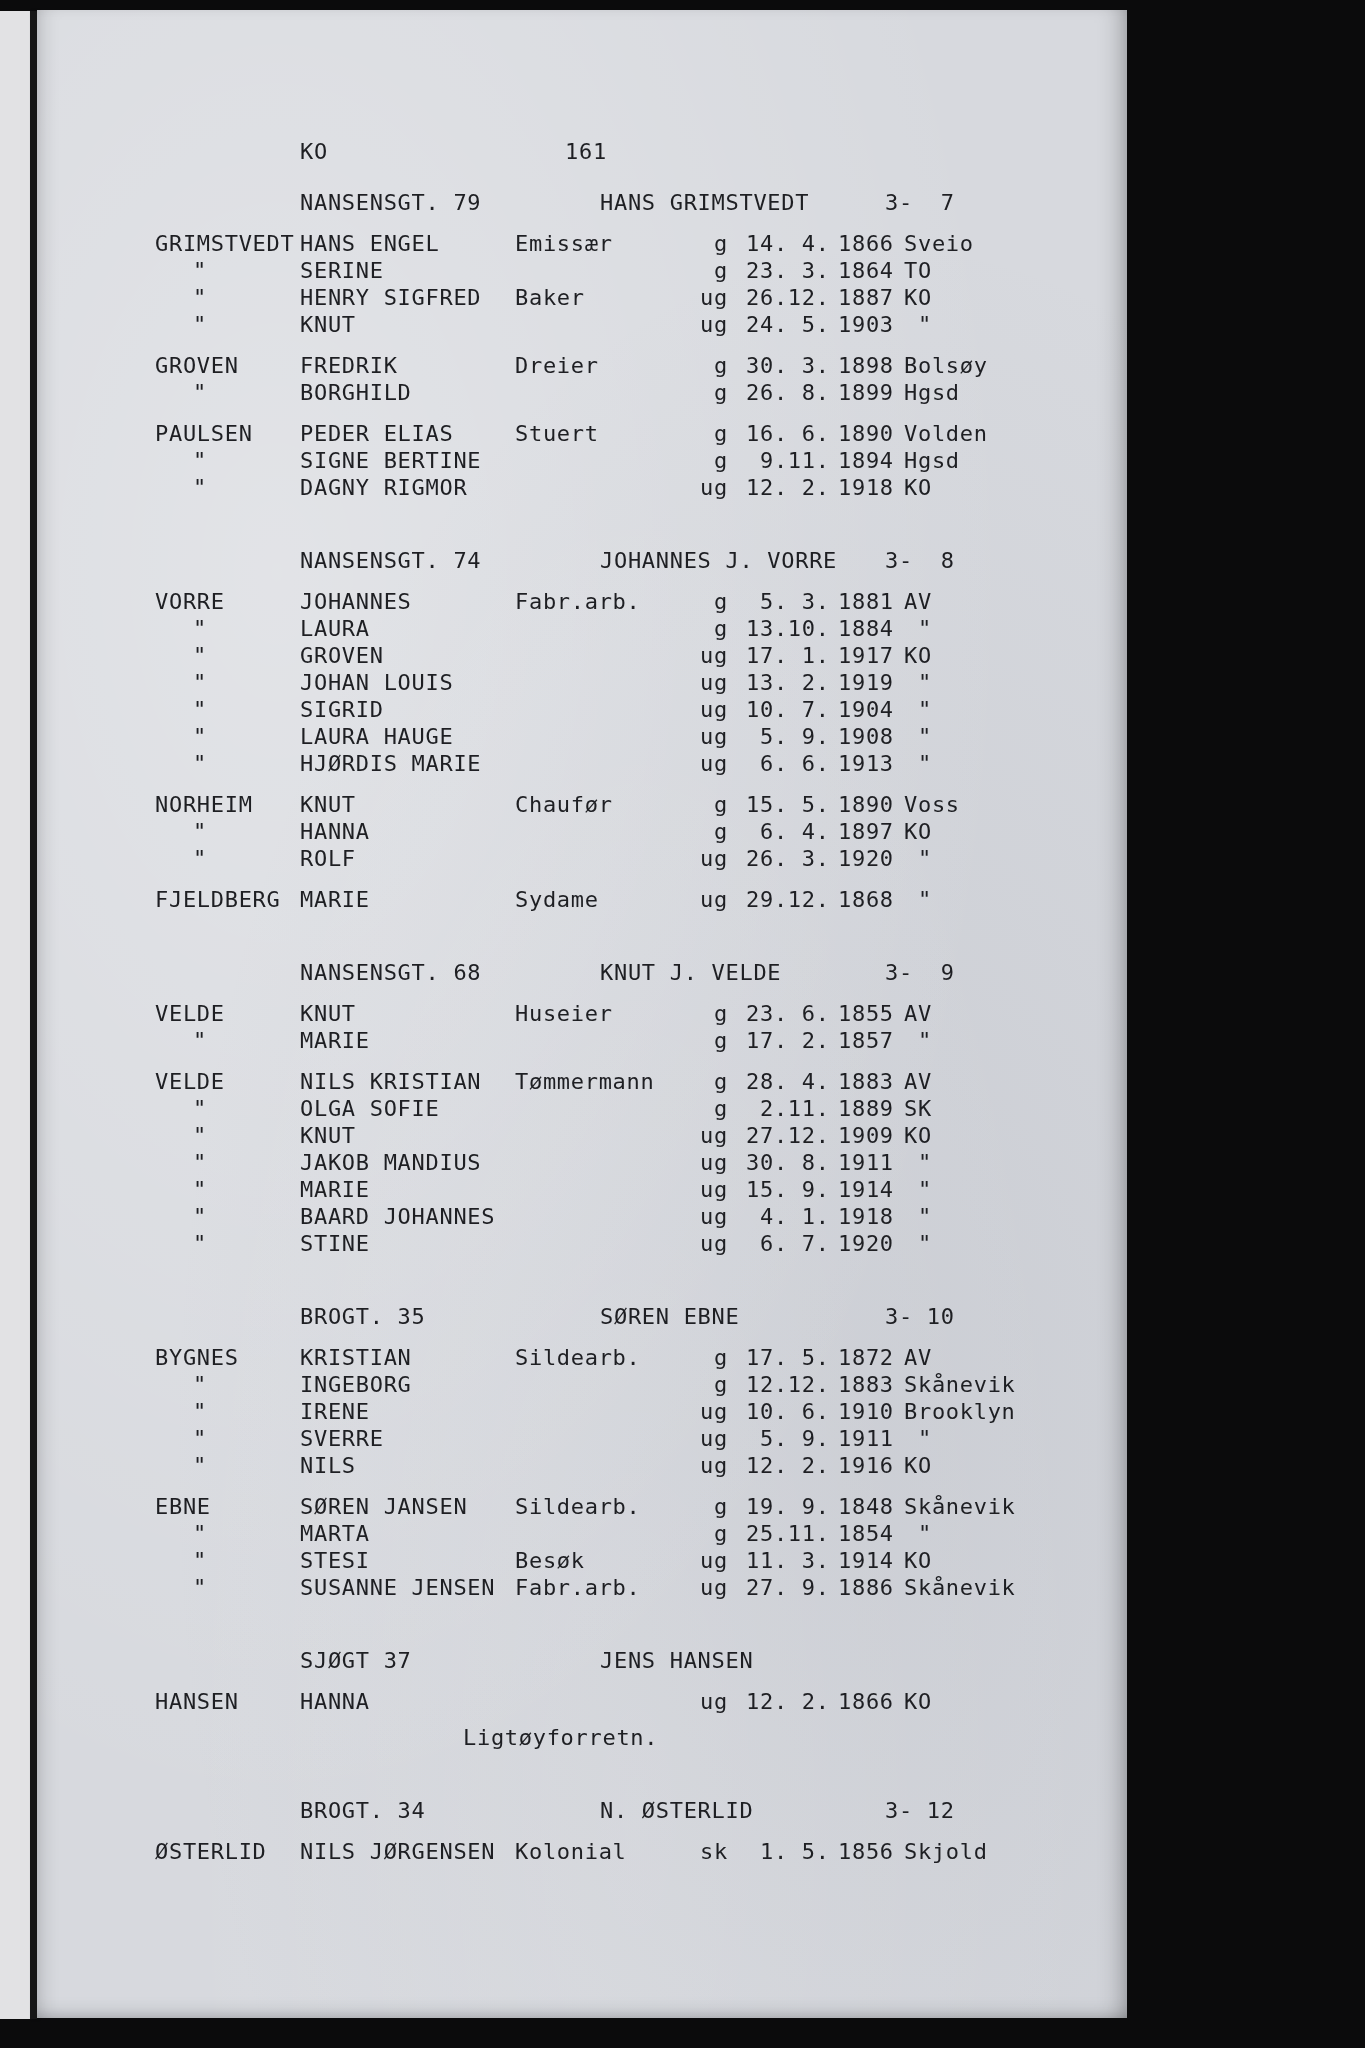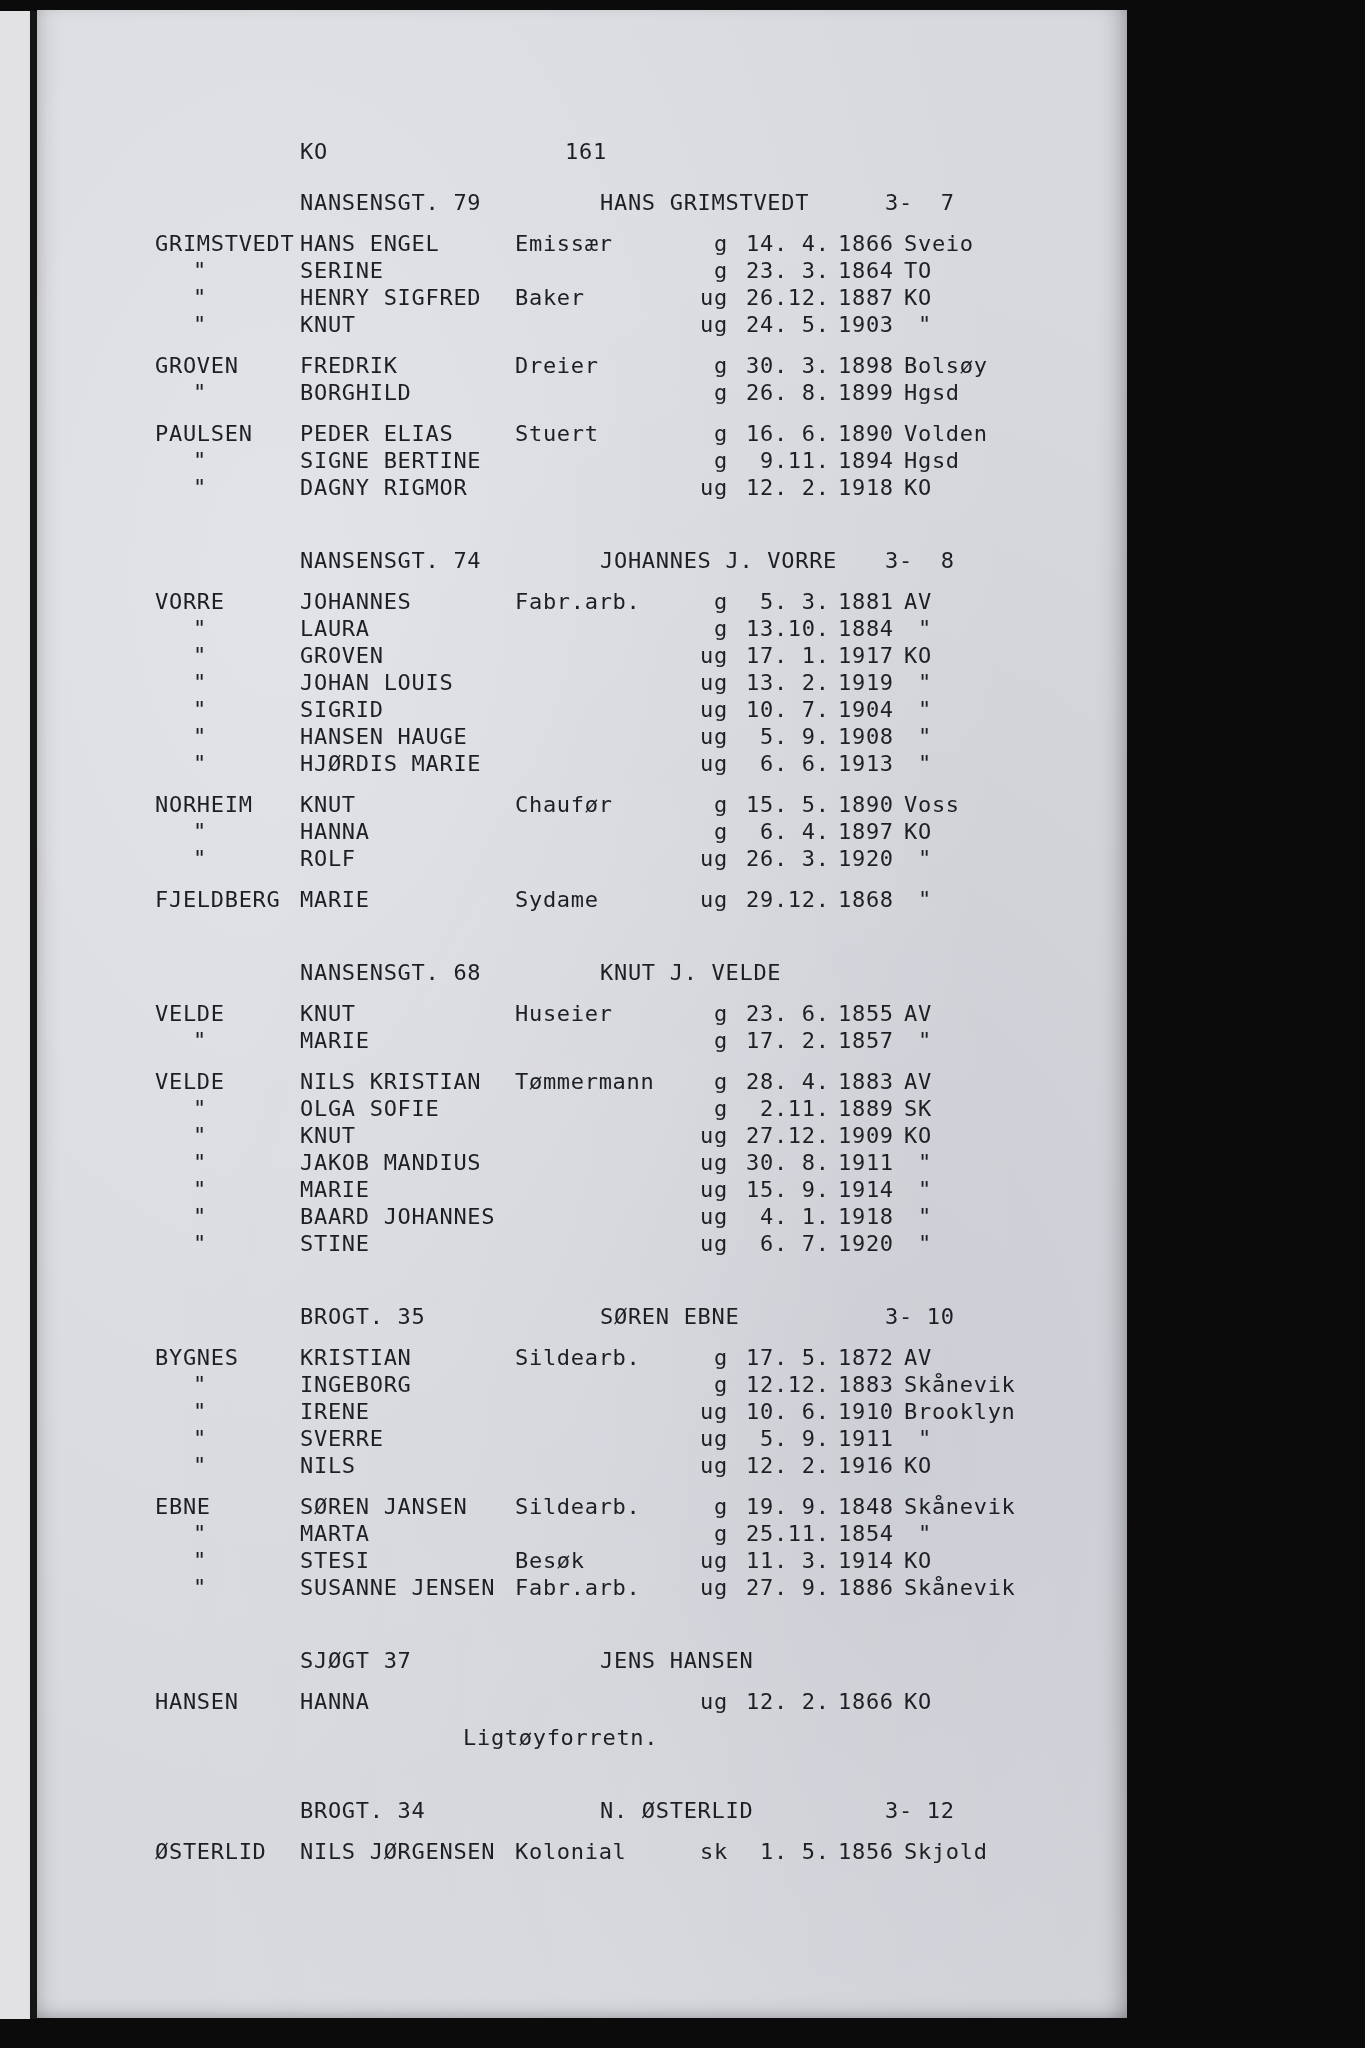--- a/index.html
+++ b/index.html
@@ -65,34 +65,34 @@
           </div>
         </div>
         <div class="section">
           <div class="sec-header"><span></span><span>NANSENSGT. 74</span><span>JOHANNES J. VORRE</span><span>3-  8</span></div>
           <div class="group">
             <div class="row"><span>VORRE</span><span>JOHANNES</span><span>Fabr.arb.</span><span class="st">g</span><span class="date"> 5. 3.</span><span class="year">1881</span><span>AV</span></div>
             <div class="row"><span class="ditto-s">"</span><span>LAURA</span><span></span><span class="st">g</span><span class="date">13.10.</span><span class="year">1884</span><span class="ditto-p">"</span></div>
             <div class="row"><span class="ditto-s">"</span><span>GROVEN</span><span></span><span class="st">ug</span><span class="date">17. 1.</span><span class="year">1917</span><span>KO</span></div>
             <div class="row"><span class="ditto-s">"</span><span>JOHAN LOUIS</span><span></span><span class="st">ug</span><span class="date">13. 2.</span><span class="year">1919</span><span class="ditto-p">"</span></div>
             <div class="row"><span class="ditto-s">"</span><span>SIGRID</span><span></span><span class="st">ug</span><span class="date">10. 7.</span><span class="year">1904</span><span class="ditto-p">"</span></div>
-            <div class="row"><span class="ditto-s">"</span><span>HANSEN HAUGE</span><span></span><span class="st">ug</span><span class="date"> 5. 9.</span><span class="year">1908</span><span class="ditto-p">"</span></div>
+            <div class="row"><span class="ditto-s">"</span><span>LAURA HAUGE</span><span></span><span class="st">ug</span><span class="date"> 5. 9.</span><span class="year">1908</span><span class="ditto-p">"</span></div>
             <div class="row"><span class="ditto-s">"</span><span>HJØRDIS MARIE</span><span></span><span class="st">ug</span><span class="date"> 6. 6.</span><span class="year">1913</span><span class="ditto-p">"</span></div>
           </div>
           <div class="group">
             <div class="row"><span>NORHEIM</span><span>KNUT</span><span>Chaufør</span><span class="st">g</span><span class="date">15. 5.</span><span class="year">1890</span><span>Voss</span></div>
             <div class="row"><span class="ditto-s">"</span><span>HANNA</span><span></span><span class="st">g</span><span class="date"> 6. 4.</span><span class="year">1897</span><span>KO</span></div>
             <div class="row"><span class="ditto-s">"</span><span>ROLF</span><span></span><span class="st">ug</span><span class="date">26. 3.</span><span class="year">1920</span><span class="ditto-p">"</span></div>
           </div>
           <div class="group">
             <div class="row"><span>FJELDBERG</span><span>MARIE</span><span>Sydame</span><span class="st">ug</span><span class="date">29.12.</span><span class="year">1868</span><span class="ditto-p">"</span></div>
           </div>
         </div>
         <div class="section">
-          <div class="sec-header"><span></span><span>NANSENSGT. 68</span><span>KNUT J. VELDE</span></div>
+          <div class="sec-header"><span></span><span>NANSENSGT. 68</span><span>KNUT J. VELDE</span><span>3-  9</span></div>
           <div class="group">
             <div class="row"><span>VELDE</span><span>KNUT</span><span>Huseier</span><span class="st">g</span><span class="date">23. 6.</span><span class="year">1855</span><span>AV</span></div>
             <div class="row"><span class="ditto-s">"</span><span>MARIE</span><span></span><span class="st">g</span><span class="date">17. 2.</span><span class="year">1857</span><span class="ditto-p">"</span></div>
           </div>
           <div class="group">
             <div class="row"><span>VELDE</span><span>NILS KRISTIAN</span><span>Tømmermann</span><span class="st">g</span><span class="date">28. 4.</span><span class="year">1883</span><span>AV</span></div>
             <div class="row"><span class="ditto-s">"</span><span>OLGA SOFIE</span><span></span><span class="st">g</span><span class="date"> 2.11.</span><span class="year">1889</span><span>SK</span></div>
             <div class="row"><span class="ditto-s">"</span><span>KNUT</span><span></span><span class="st">ug</span><span class="date">27.12.</span><span class="year">1909</span><span>KO</span></div>
             <div class="row"><span class="ditto-s">"</span><span>JAKOB MANDIUS</span><span></span><span class="st">ug</span><span class="date">30. 8.</span><span class="year">1911</span><span class="ditto-p">"</span></div>
             <div class="row"><span class="ditto-s">"</span><span>MARIE</span><span></span><span class="st">ug</span><span class="date">15. 9.</span><span class="year">1914</span><span class="ditto-p">"</span></div>

